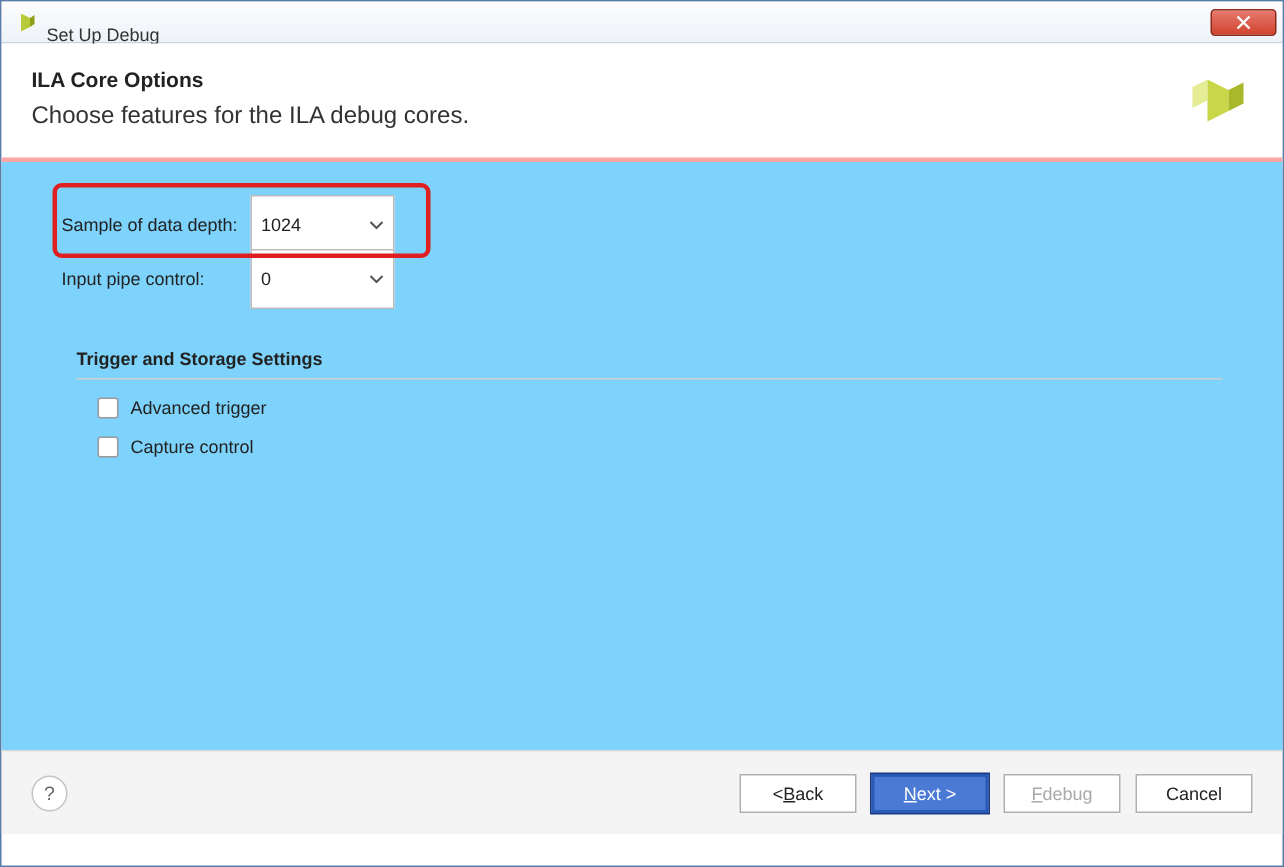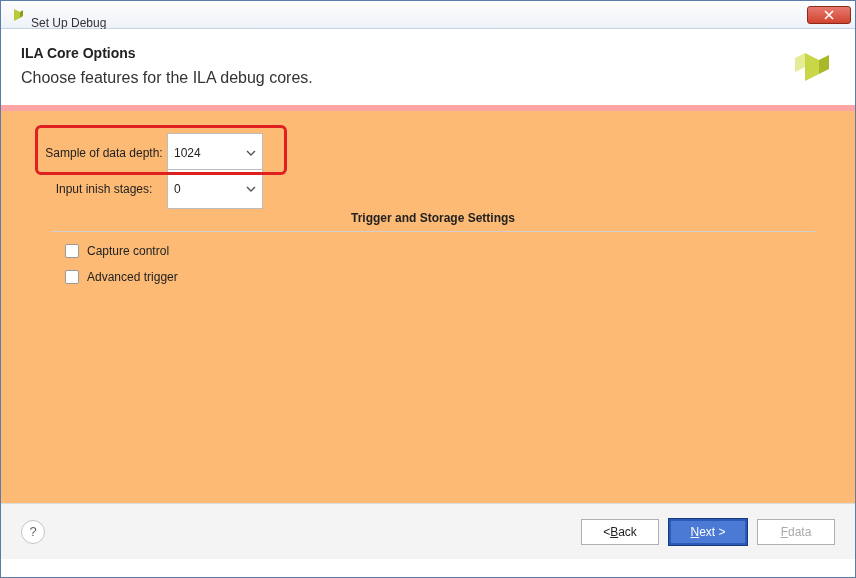--- a/index.html
+++ b/index.html
@@ -40,21 +40,21 @@
       align-items: center;
       justify-content: center;
       cursor: pointer;
     }
     .close-btn svg { width: 10px; height: 10px; }
     
     
     .banner {
       background: #fff;
       padding: 16px 20px 18px 20px;
-      border-bottom: 6px solid #fca5a5;
+      border-bottom: 3px solid #fca5a5;
       position: relative;
     }
     .banner-title {
       font-size: 14px;
       font-weight: bold;
       color: #222;
       margin-bottom: 8px;
     }
     .banner-subtitle {
       color: #333;
@@ -63,24 +63,23 @@
     .banner-logo {
       position: absolute;
       right: 22px;
       top: 50%;
       transform: translateY(-50%);
       width: 40px; height: 40px;
     }
     
     
     .content {
-      background: #fdba74;
+      background: #7dd3fc;
       padding: 28px 40px 20px 40px;
       height: 392px;
-      text-align: center;
     }
     
     .form-row {
       display: flex;
       align-items: center;
       margin-bottom: 8px;
       height: 28px;
     }
     .form-label {
       width: 126px;
@@ -105,21 +104,21 @@
     .highlight-box {
       position: absolute;
       border: 3px solid #e02020;
       border-radius: 6px;
       pointer-events: none;
     }
     
     .section-header {
       font-weight: bold;
       color: #222;
-      margin: 8px 0 0 10px;
+      margin: 32px 0 0 10px;
       padding-bottom: 6px;
       font-size: 12px;
     }
     .divider {
       border: none;
       border-top: 1px solid #d0d0d0;
       margin: 0 0 12px 10px;
     }
     
     .checkbox-row {
@@ -222,40 +221,40 @@
       <span class="form-label">Sample of data depth:</span>
       <div class="combo">
         <span>1024</span>
         <svg class="chevron" viewBox="0 0 10 6">
             <path d="M1 1 L5 5 L9 1" stroke="#555" stroke-width="1.4" fill="none"></path>
           </svg>
       </div>
     </div>
 
     <div class="form-row">
-      <span class="form-label">Input inish stages:</span>
+      <span class="form-label">Input pipe control:</span>
       <div class="combo">
         <span>0</span>
         <svg class="chevron" viewBox="0 0 10 6">
             <path d="M1 1 L5 5 L9 1" stroke="#555" stroke-width="1.4" fill="none"></path>
           </svg>
       </div>
     </div>
 
     <div class="section-header">Trigger and Storage Settings</div>
     <hr class="divider">
 
     <div class="checkbox-row">
       <div class="checkbox"></div>
-      <span class="checkbox-label">Capture control</span>
+      <span class="checkbox-label">Advanced trigger</span>
     </div>
 
     <div class="checkbox-row">
       <div class="checkbox"></div>
-      <span class="checkbox-label">Advanced trigger</span>
+      <span class="checkbox-label">Capture control</span>
     </div>
 
   </div>
 </div>
 
 <div class="footer">
   <div class="help-btn">
     <span>?</span>
   </div>
   <div class="footer-spacer"></div>
@@ -263,15 +262,18 @@
       <span>&lt; </span>
       <span class="mnemonic">B</span>
       <span>ack</span>
     </button>
   <button class="btn primary">
       <span class="mnemonic">N</span>
       <span>ext &gt;</span>
     </button>
   <button class="btn disabled">
       <span class="mnemonic">F</span>
-      <span>data</span>
+      <span>debug</span>
+    </button>
+  <button class="btn">
+      <span>Cancel</span>
     </button>
 </div>
 
 </body></html>

